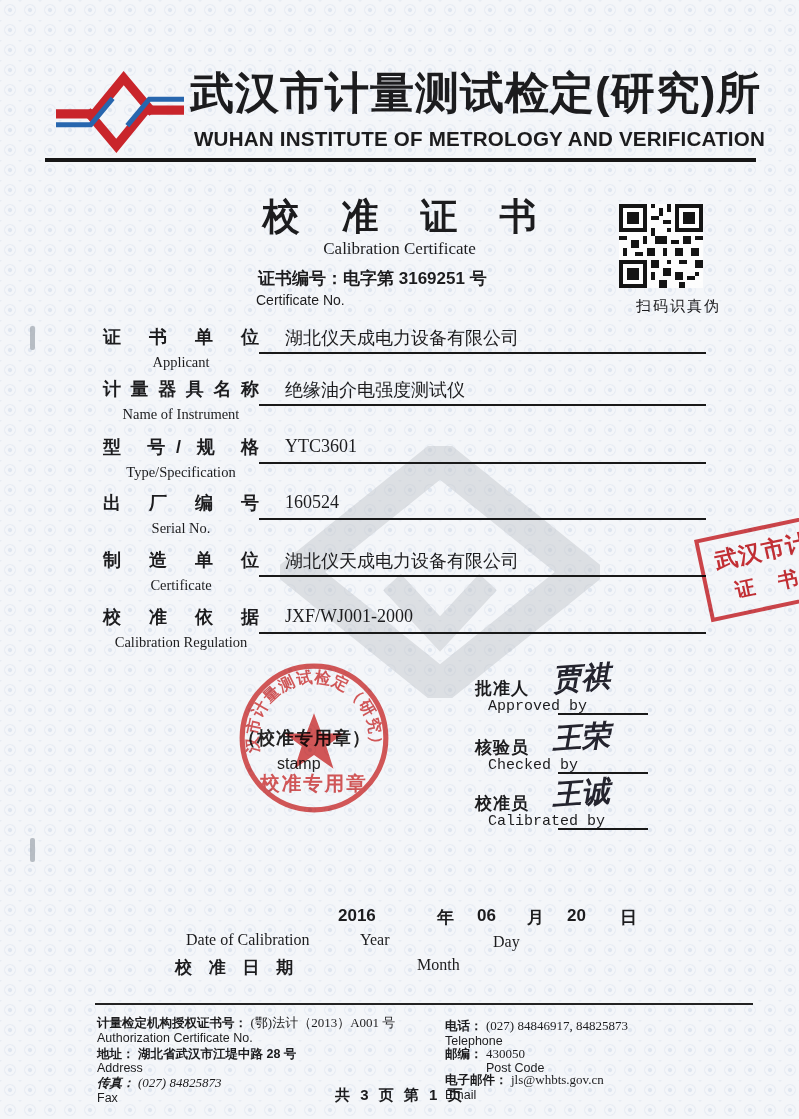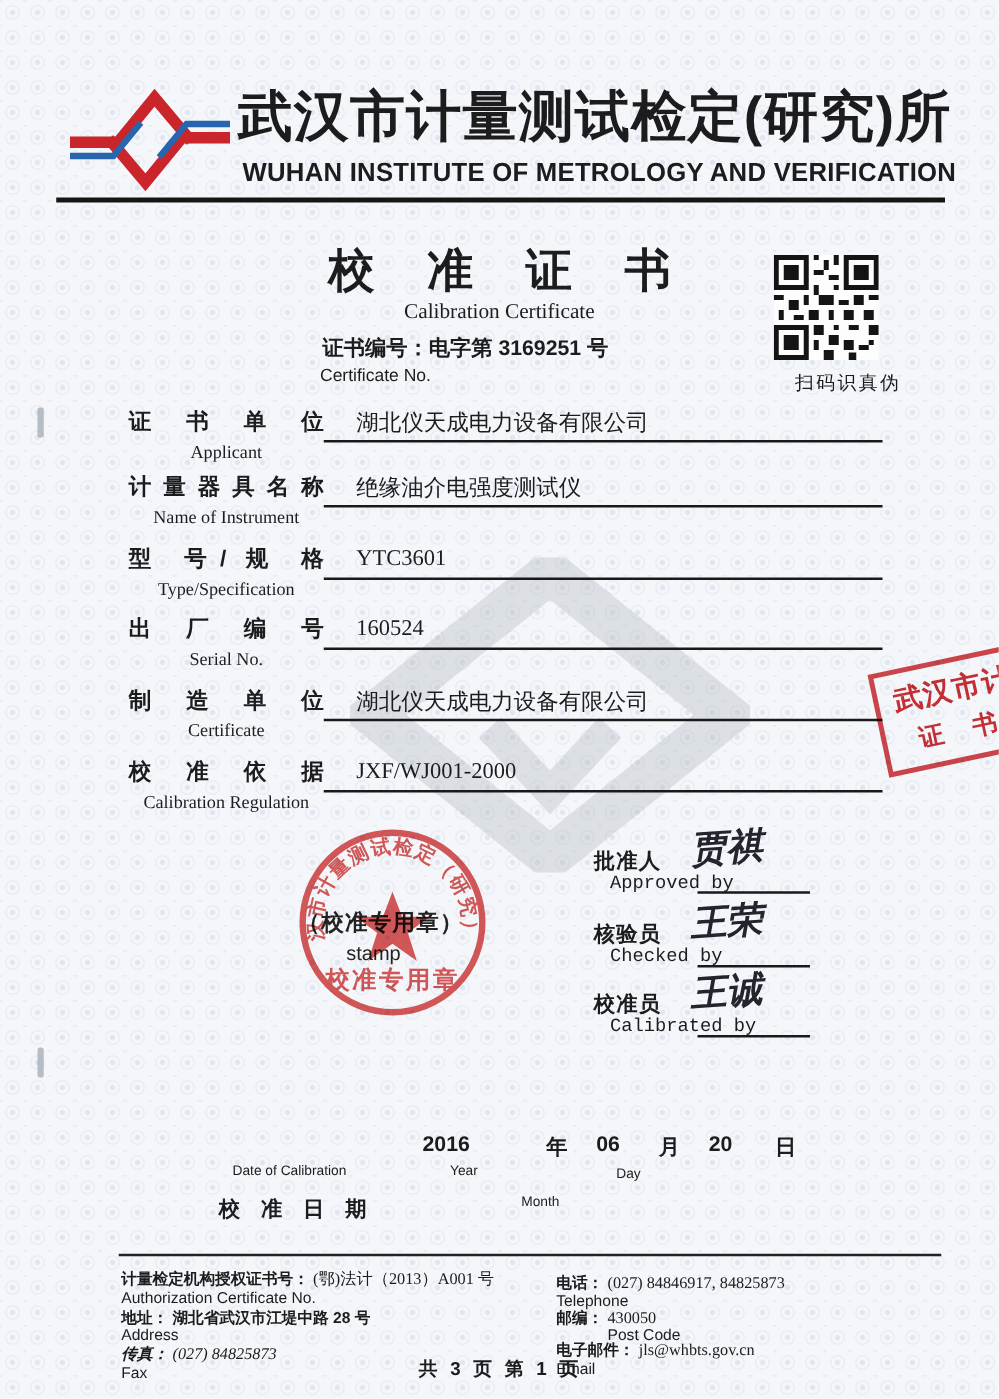--- a/index.html
+++ b/index.html
@@ -48,21 +48,21 @@
   .a-sig{position:absolute;left:552px;top:-46px;width:110px;font-family:var(--serif);font-style:italic;font-size:29px;font-weight:700;color:#24242e;transform:rotate(-4deg);white-space:nowrap;}
   
   .stamp-label-cn{left:238px;top:726px;font-size:18px;font-weight:700;letter-spacing:1px;color:#222;}
   .stamp-label-en{left:277px;top:755px;font-size:16px;color:#222;}
   .round-stamp{left:236px;top:660px;mix-blend-mode:multiply;}
   .edge-stamp{left:694px;top:540px;width:170px;padding:6px 8px 8px 12px;border:4px solid rgba(205,38,44,.85);transform:rotate(-12deg);transform-origin:left top;color:rgba(200,30,36,.92);mix-blend-mode:multiply;}
   .edge-line1{font-size:23px;font-weight:700;letter-spacing:1px;white-space:nowrap;}
   .edge-line2{font-size:20px;font-weight:700;letter-spacing:9px;margin-top:4px;white-space:nowrap;text-indent:14px;}
   
   .d-cn{font-size:17px;font-weight:700;}
-  .d-en{font-family:Liberation Sans, sans-serif;font-size:11px;}
+  .d-en{font-family:Liberation Serif, serif;font-size:16px;}
   
   .footer-rule{left:95px;top:1003px;width:658px;height:2px;background:#222;}
   .ft-cn{font-size:12.5px;font-weight:700;white-space:nowrap;}
   .ft-val{font-weight:400;font-family:var(--serif);font-size:13px;}
   .ft-en{font-size:12.5px;white-space:nowrap;}
   .page-indicator{left:335px;top:1086px;font-size:15px;font-weight:700;letter-spacing:3px;white-space:nowrap;}
   .staple{width:5px;height:24px;background:#a3a9b2;border-radius:2px;opacity:.75;}
 </style>
 </head>
 <body>

